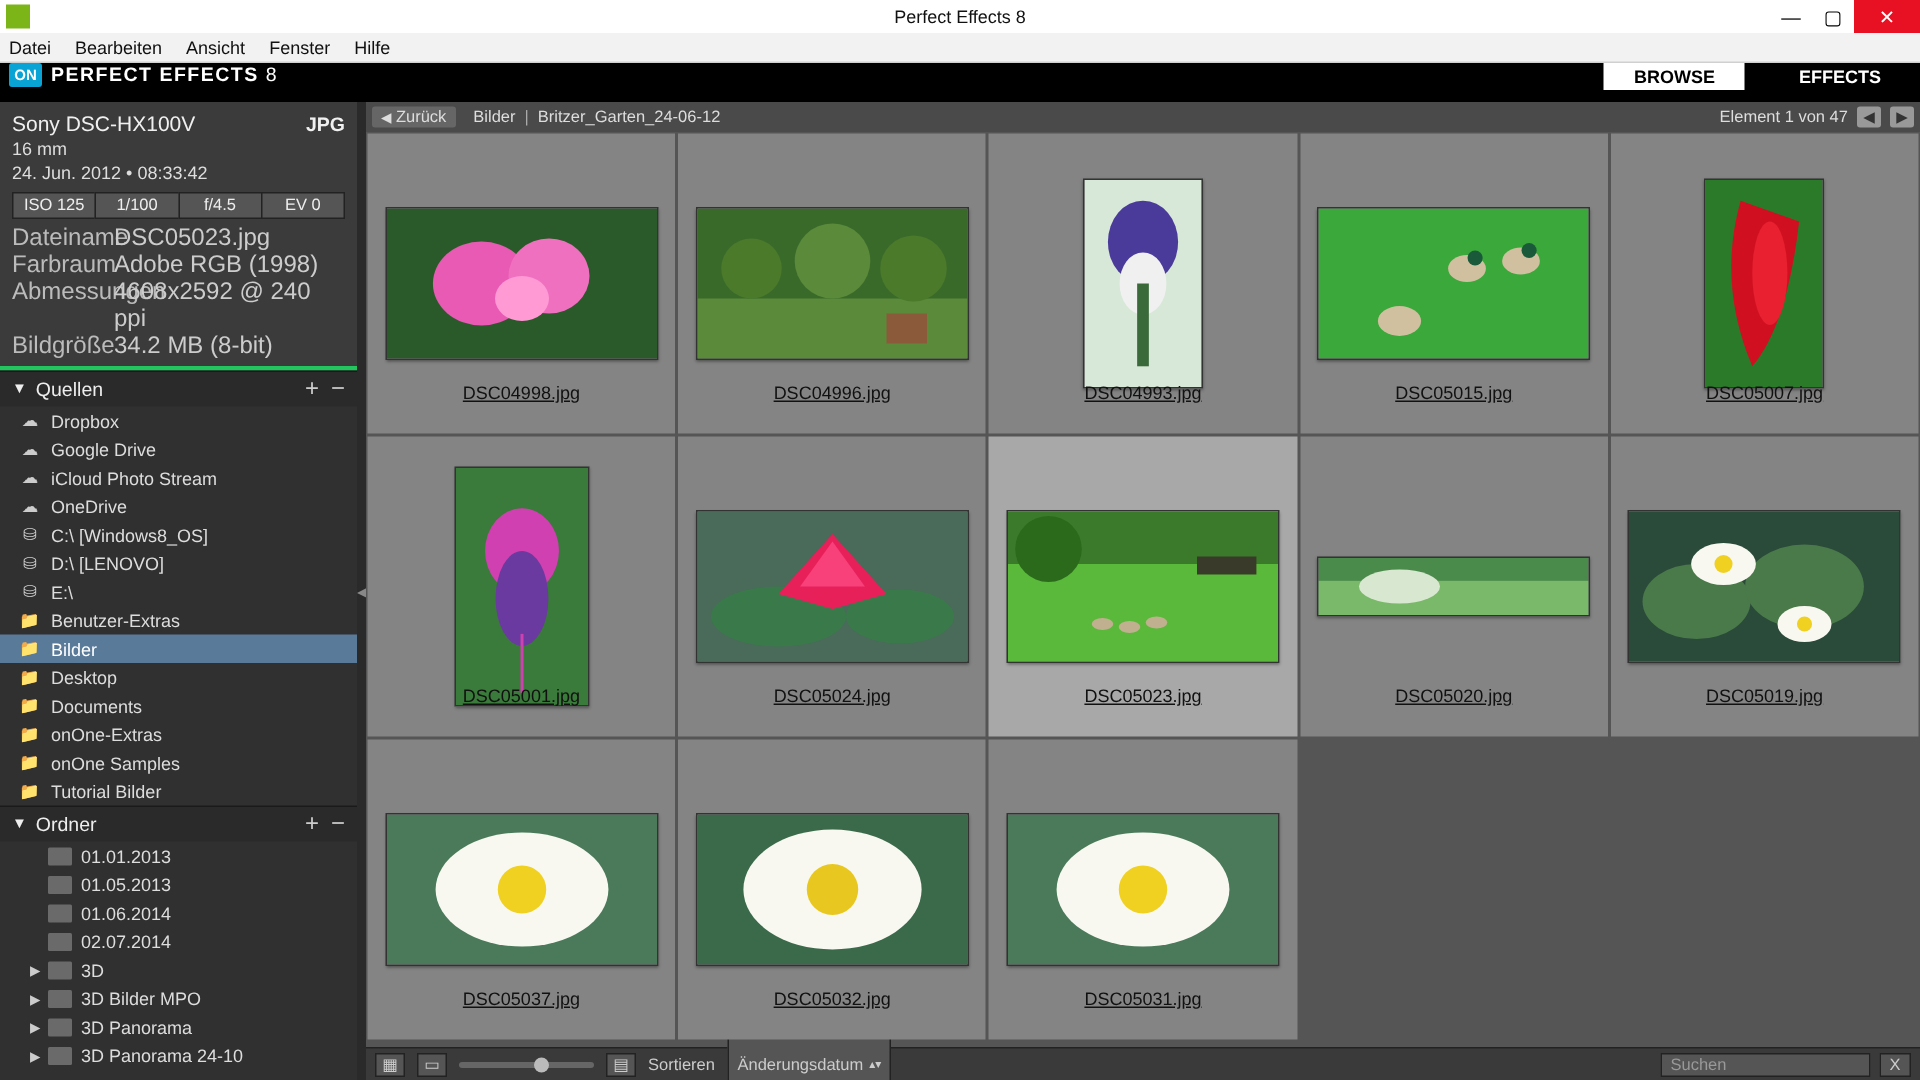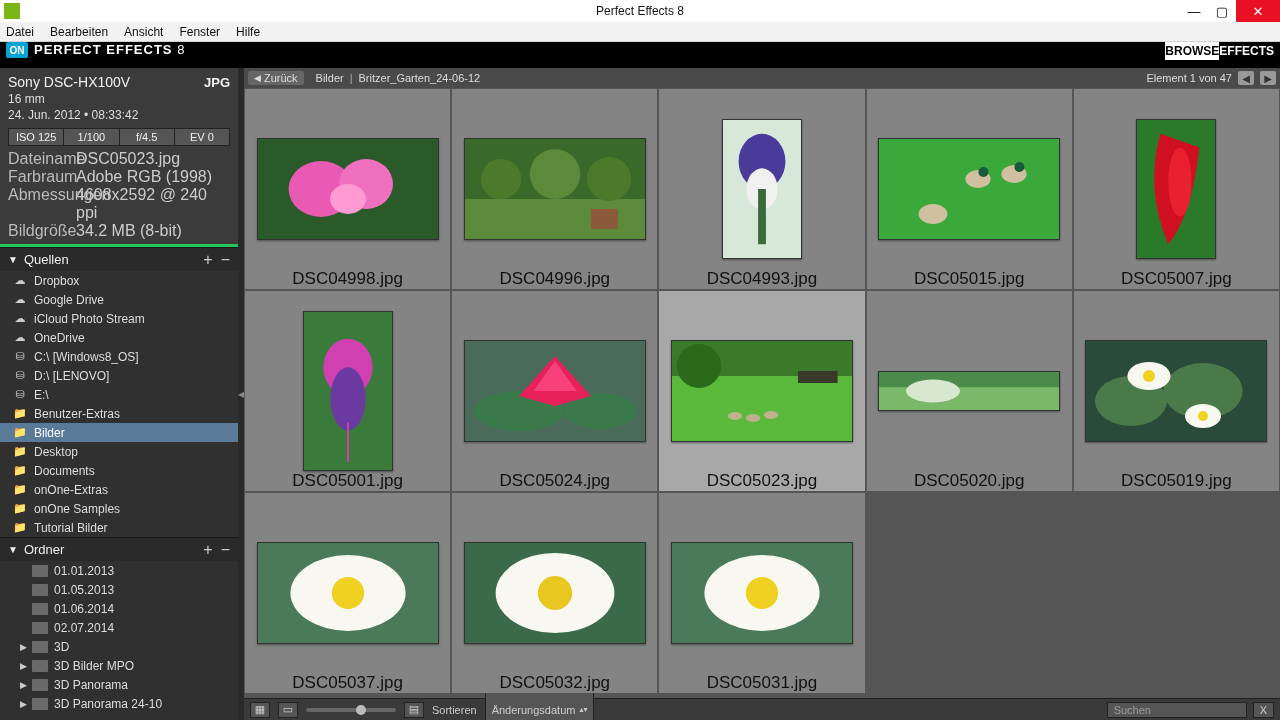--- a/index.html
+++ b/index.html
@@ -10,21 +10,21 @@
 .titlebar .winbtns { position: absolute; right: 0; top: 0; display: flex; height: 22px; }
 .titlebar .winbtn { width: 28px; display: flex; align-items: center; justify-content: center; font-size: 13px; color: #000; }
 .titlebar .winbtn.close { background: #e81123; color: #fff; width: 44px; }
 .menubar { height: 20px; background: #f2f2f2; display: flex; align-items: center; padding: 0 6px; font-size: 12px; color: #111; gap: 16px; border-bottom: 1px solid #d0d0d0; }
 .menubar span { cursor: default; }
 .brandbar { height: 26px; background: #000; display: flex; align-items: flex-start; color: #fff; padding: 0 6px; font-size: 14px; }
 .brandbar .logo { width: 22px; height: 16px; background: #0aa3d6; border-radius: 2px; margin-right: 6px; display:flex; align-items:center; justify-content:center; font-size:10px; font-weight:bold; color:#fff;}
 .brandbar .brandtext { font-weight: bold; letter-spacing: 1px; font-size: 13px; }
 .brandbar .brandtext .light { font-weight: normal; }
 .brandbar .spacer { flex: 1; }
-.brandbar .modebtn { background: #fff; color: #000; padding: 2px 0; font-size: 12px; font-weight: bold; margin-left: 0; }
+.brandbar .modebtn { background: #fff; color: #000; padding: 2px 20px; font-size: 12px; font-weight: bold; margin-left: 16px; }
 .brandbar .modebtn.inactive { background: #000; color: #fff; }
 .workspace { display: flex; height: calc(720px - 22px - 20px - 26px); background: #3a3a3a; }
 .sidebar { width: 238px; background: #303030; color: #ddd; font-size: 12px; display: flex; flex-direction: column; overflow: hidden; }
 .metapanel { background: #3b3b3b; padding: 6px 8px 4px 8px; border-bottom: 3px solid #22c55e; }
 .metapanel .row1 { display: flex; justify-content: space-between; align-items: baseline; }
 .metapanel .cam { font-size: 14px; color: #f0f0f0; }
 .metapanel .fmt { font-size: 13px; font-weight: bold; color: #f0f0f0; }
 .metapanel .sub { font-size: 12px; color: #ddd; margin-top: 2px; }
 .metastrip { display: flex; margin-top: 6px; }
 .metastrip div { flex: 1; background: #555; color: #eee; font-size: 11px; text-align: center; padding: 2px 0; border: 1px solid #222; border-right: none; }
@@ -51,21 +51,21 @@
 .pathbar { height: 20px; background: #4a4a4a; display: flex; align-items: center; font-size: 11px; color: #ddd; padding: 0 4px; }
 .pathbar .backbtn { background: #666; padding: 1px 6px; border-radius: 2px; margin-right: 8px; display:flex; align-items:center; gap:3px;}
 .pathbar .crumb { margin: 0 4px; }
 .pathbar .sep { color: #aaa; margin: 0 2px; }
 .pathbar .right { margin-left: auto; display: flex; align-items: center; gap: 6px; }
 .pathbar .navarrow { width: 16px; height: 14px; background: #999; display: flex; align-items: center; justify-content: center; color: #333; font-size: 10px; border-radius: 2px; }
 .grid { flex: 1; overflow: hidden; display: grid; grid-template-columns: repeat(5, 1fr); grid-auto-rows: 200px; gap: 2px; padding: 1px; background: #555; }
 .cell { background: #848484; display: flex; flex-direction: column; align-items: center; justify-content: center; position: relative; padding: 4px; }
 .cell.selected { background: #a8a8a8; }
 .thumb { border: 1px solid #333; box-shadow: 0 1px 2px rgba(0,0,0,0.4); }
-.fname { position: absolute; bottom: 0; font-size: 17px; color: #111; }
+.fname { position: absolute; bottom: 20px; font-size: 12px; color: #111; text-decoration: underline; }
 .bottombar { height: 22px; background: #3a3a3a; display: flex; align-items: center; font-size: 11px; color: #ccc; padding: 0 6px; gap: 8px; border-top: 1px solid #222;}
 .bottombar .viewbtn { width: 20px; height: 16px; background: #555; border: 1px solid #222; display:flex; align-items:center; justify-content:center;}
 .bottombar .slider { width: 90px; height: 4px; background: #666; position: relative; border-radius: 2px; }
 .bottombar .slider .knob { width: 10px; height: 10px; background: #bbb; border-radius: 50%; position: absolute; top: -3px; left: 55%; }
 .bottombar .sortsel { background: #555; padding: 12px 6px; border: 1px solid #222; display:flex; align-items:center; gap:4px;}
 .bottombar .right { margin-left: auto; display: flex; align-items: center; gap: 6px; }
 .bottombar .searchbox { background: #555; padding: 1px 6px; border: 1px solid #222; width: 140px; color: #999; }
 .bottombar .xbtn { background: #555; padding: 1px 6px; border: 1px solid #222; }
 
 .art { width: 100%; height: 100%; }

